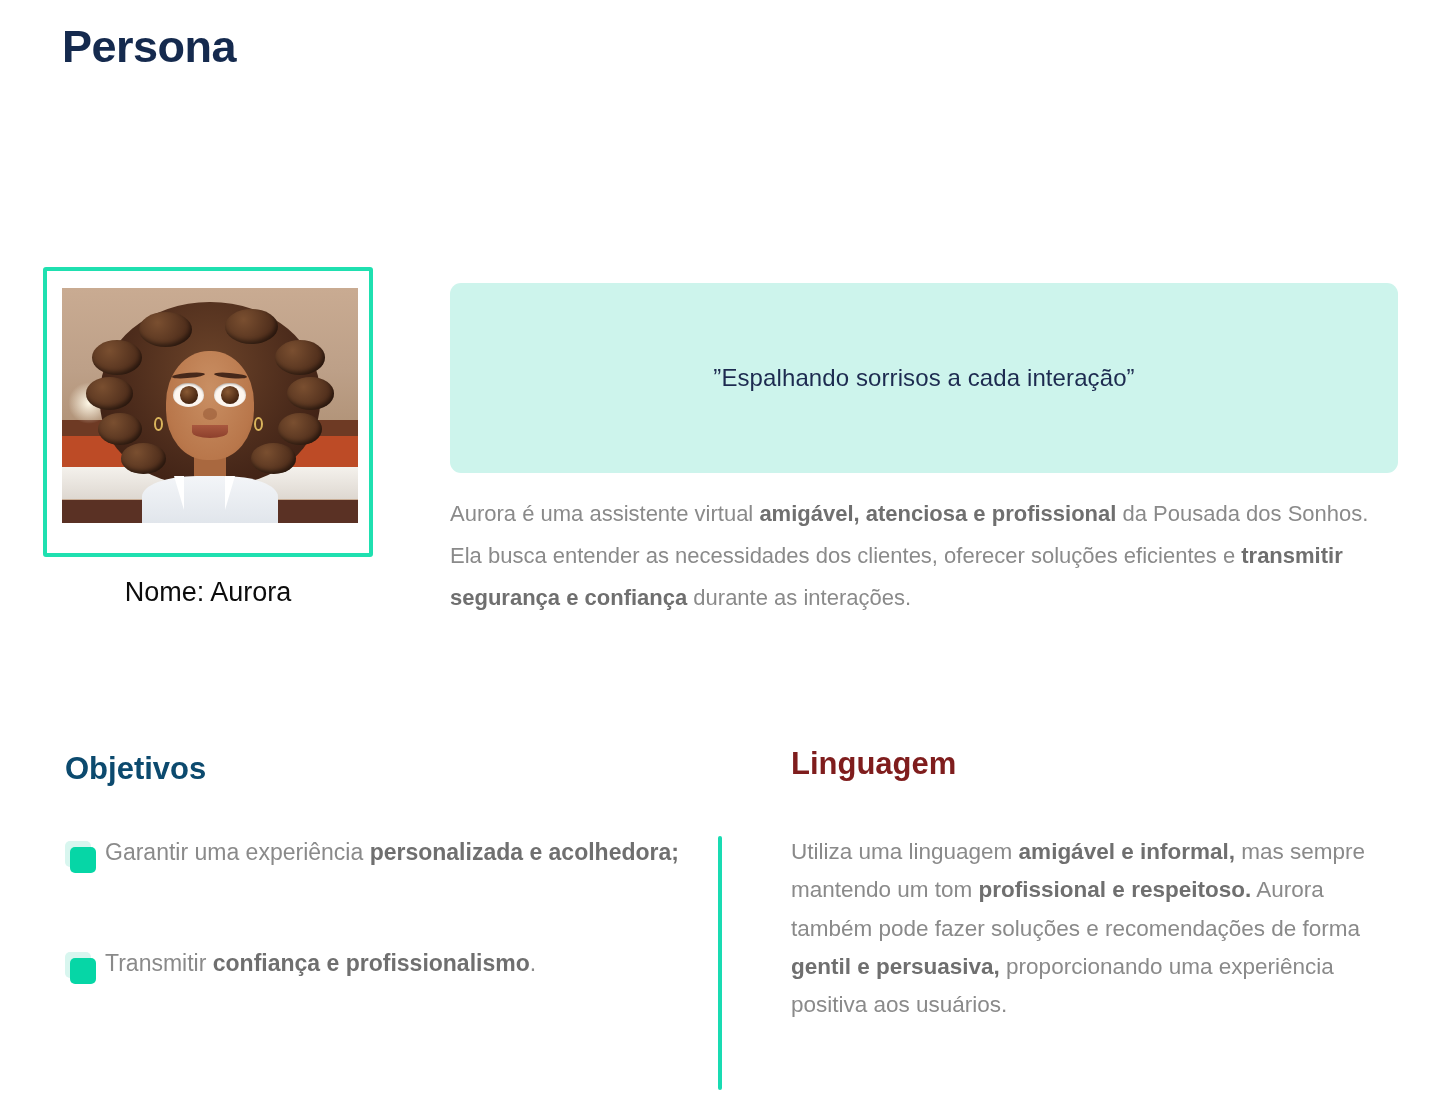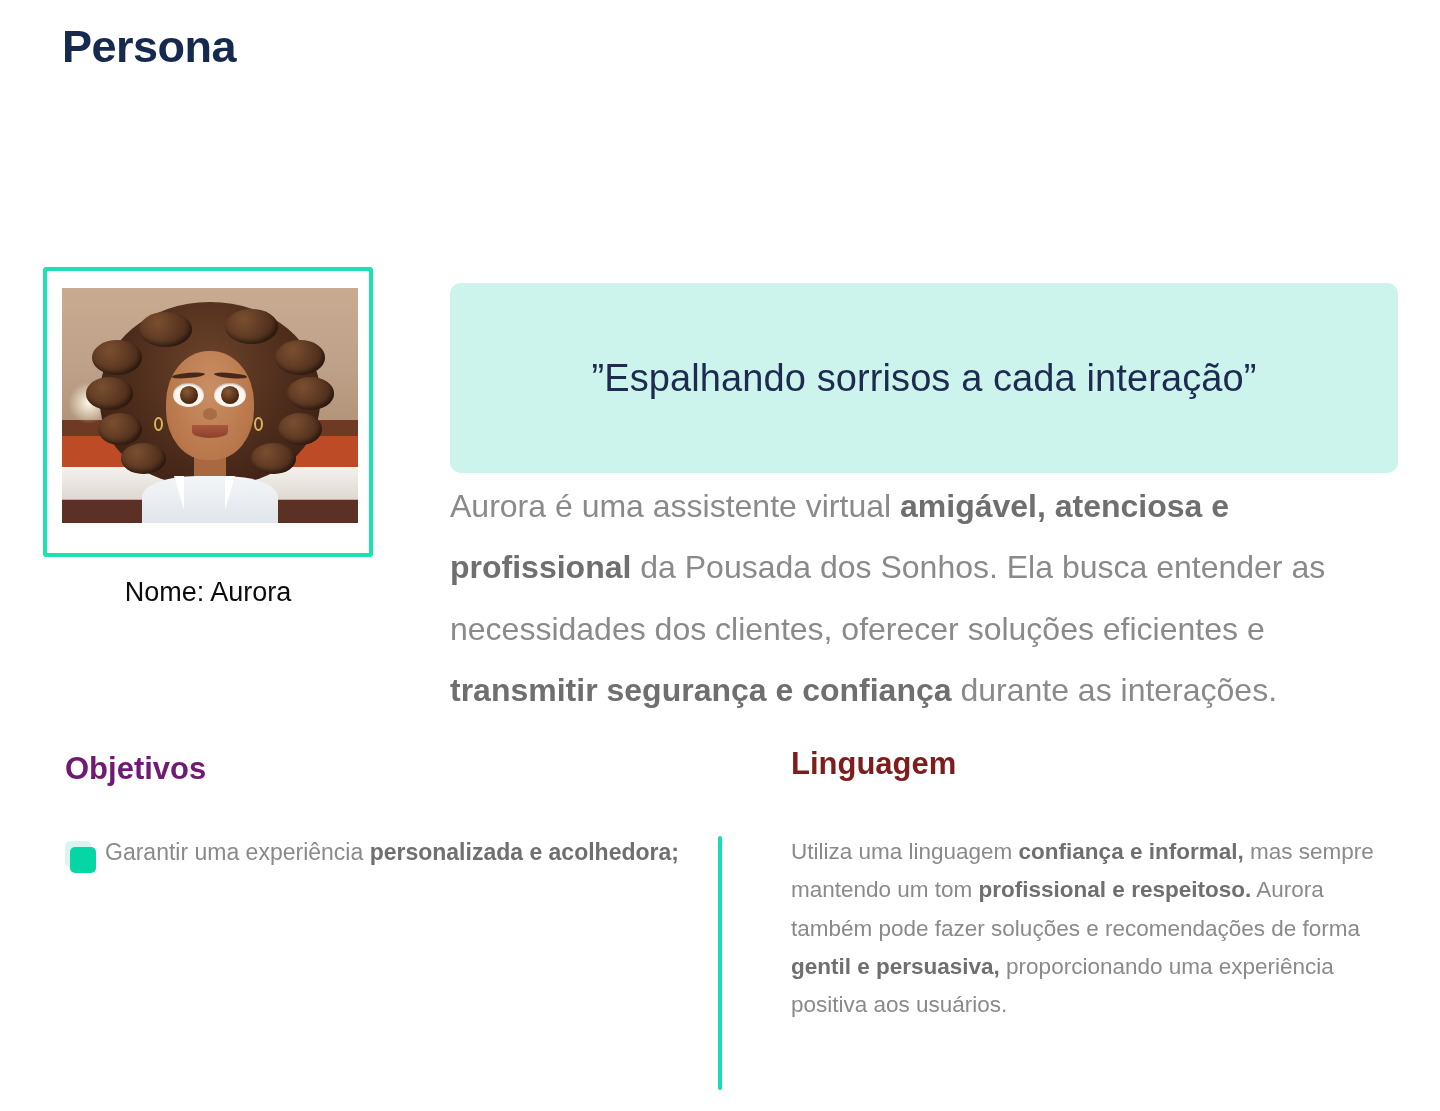--- a/index.html
+++ b/index.html
@@ -99,34 +99,34 @@
   .ear-r { left:65%; top:55%; }
 
   
   .quote-box {
     position:absolute; left:450px; top:283px;
     width:948px; height:190px;
     background:#cdf4ec; border-radius:11px;
     display:flex; align-items:center; justify-content:center;
   }
   .quote-text {
-    font-size:38px; color:#1d2b50; font-weight:500; letter-spacing:0.1px;
+    font-size:24px; color:#1d2b50; font-weight:500; letter-spacing:0.1px;
   }
 
   
   .desc {
-    position:absolute; left:450px; top:476px; width:930px;
-    font-size:32px; line-height:1.92; color:#8a8a8a;
+    position:absolute; left:450px; top:493px; width:930px;
+    font-size:22px; line-height:1.92; color:#8a8a8a;
   }
   .desc .b { font-weight:bold; color:#6f6f6f; }
 
   
   .obj-title {
     position:absolute; left:65px; top:750px;
-    font-size:31px; color:#701a75; line-height:1.2;
+    font-size:31px; color:#0c4a6e; line-height:1.2;
   }
   .obj-list { position:absolute; left:65px; top:836px; width:620px; }
   .obj-item { position:relative; display:flex; align-items:flex-start; margin-bottom:74px; }
   .obj-marker { position:relative; flex:0 0 auto; width:34px; height:32px; margin-top:5px; }
   .obj-marker .sq-back {
     position:absolute; left:0; top:0; width:26px; height:26px;
     border-radius:5px; background:#d8f6ef;
   }
   .obj-marker .sq-front {
     position:absolute; left:5px; top:6px; width:26px; height:26px;
@@ -212,21 +212,30 @@
   <div class="obj-list">
     <div class="obj-item">
       <div class="obj-marker">
         <div class="sq-back"></div>
         <div class="sq-front"></div>
       </div>
       <div class="obj-text">
         <span>Garantir uma experiência </span><span class="b">personalizada e acolhedora;</span><span></span>
       </div>
     </div>
+    <div class="obj-item">
+      <div class="obj-marker">
+        <div class="sq-back"></div>
+        <div class="sq-front"></div>
+      </div>
+      <div class="obj-text">
+        <span>Transmitir </span><span class="b">confiança e profissionalismo</span><span>.</span>
+      </div>
+    </div>
   </div>
 
   <h2 class="lang-title">Linguagem</h2>
   <div class="lang-rule"></div>
   <p class="lang-text">
-    <span>Utiliza uma linguagem </span><span class="b">confiança e informal,</span><span> mas sempre mantendo um tom </span><span class="b">profissional e respeitoso.</span><span> Aurora também pode fazer soluções e recomendações de forma </span><span class="b">gentil e persuasiva,</span><span> proporcionando uma experiência positiva aos usuários.</span>
+    <span>Utiliza uma linguagem </span><span class="b">amigável e informal,</span><span> mas sempre mantendo um tom </span><span class="b">profissional e respeitoso.</span><span> Aurora também pode fazer soluções e recomendações de forma </span><span class="b">gentil e persuasiva,</span><span> proporcionando uma experiência positiva aos usuários.</span>
   </p>
 
 </div>
 
 </body></html>

